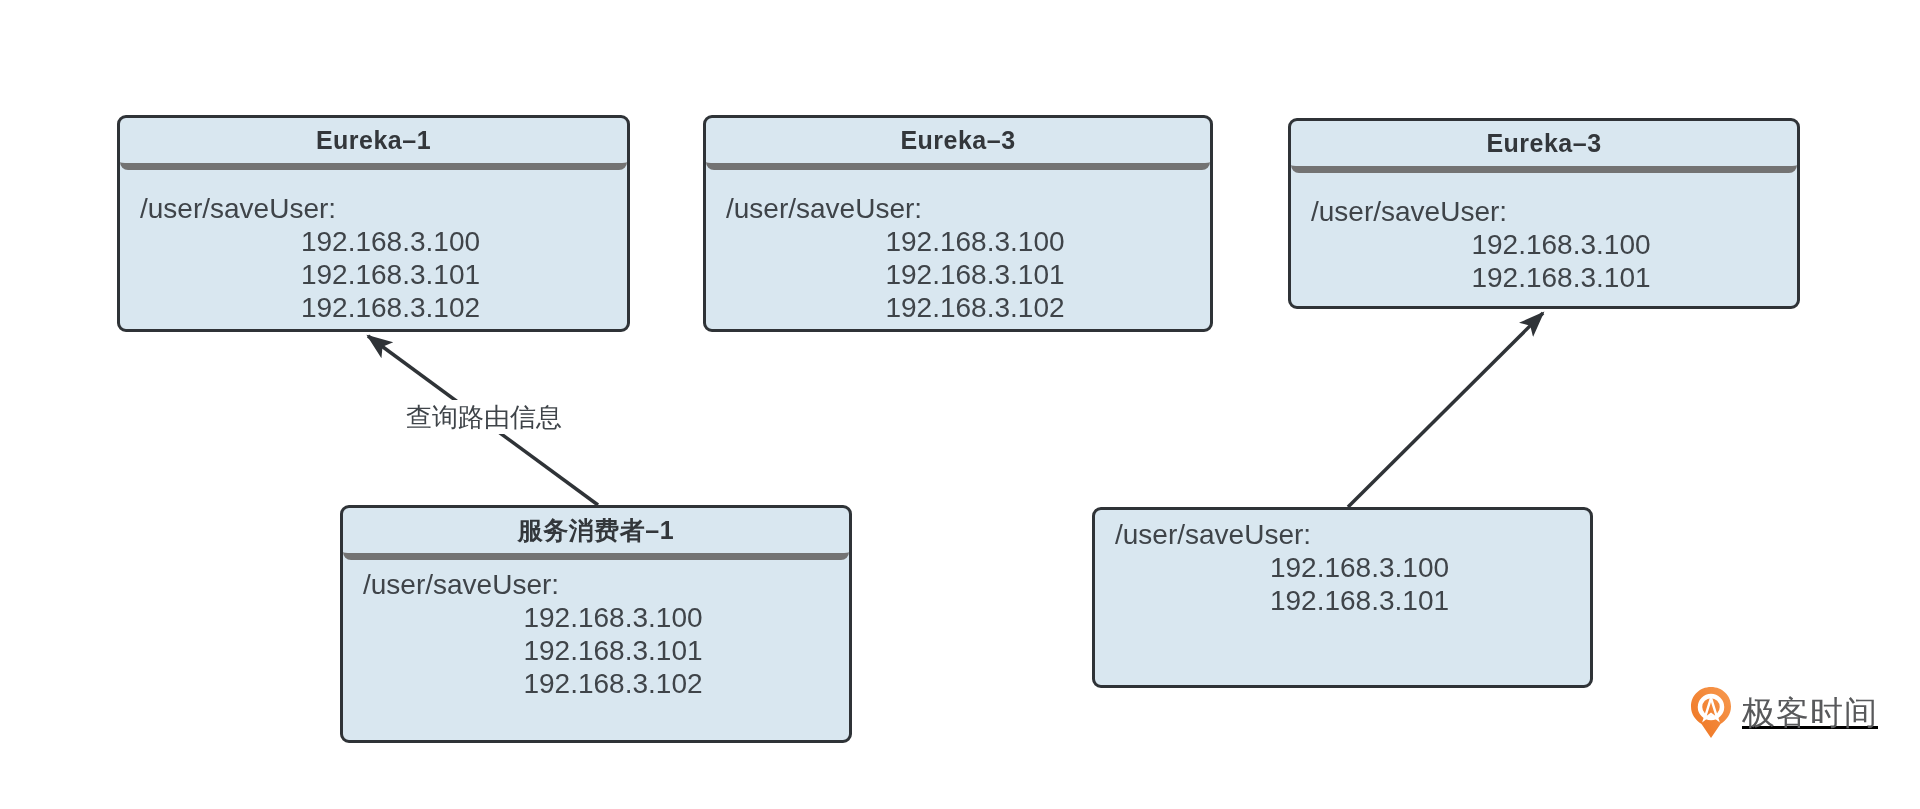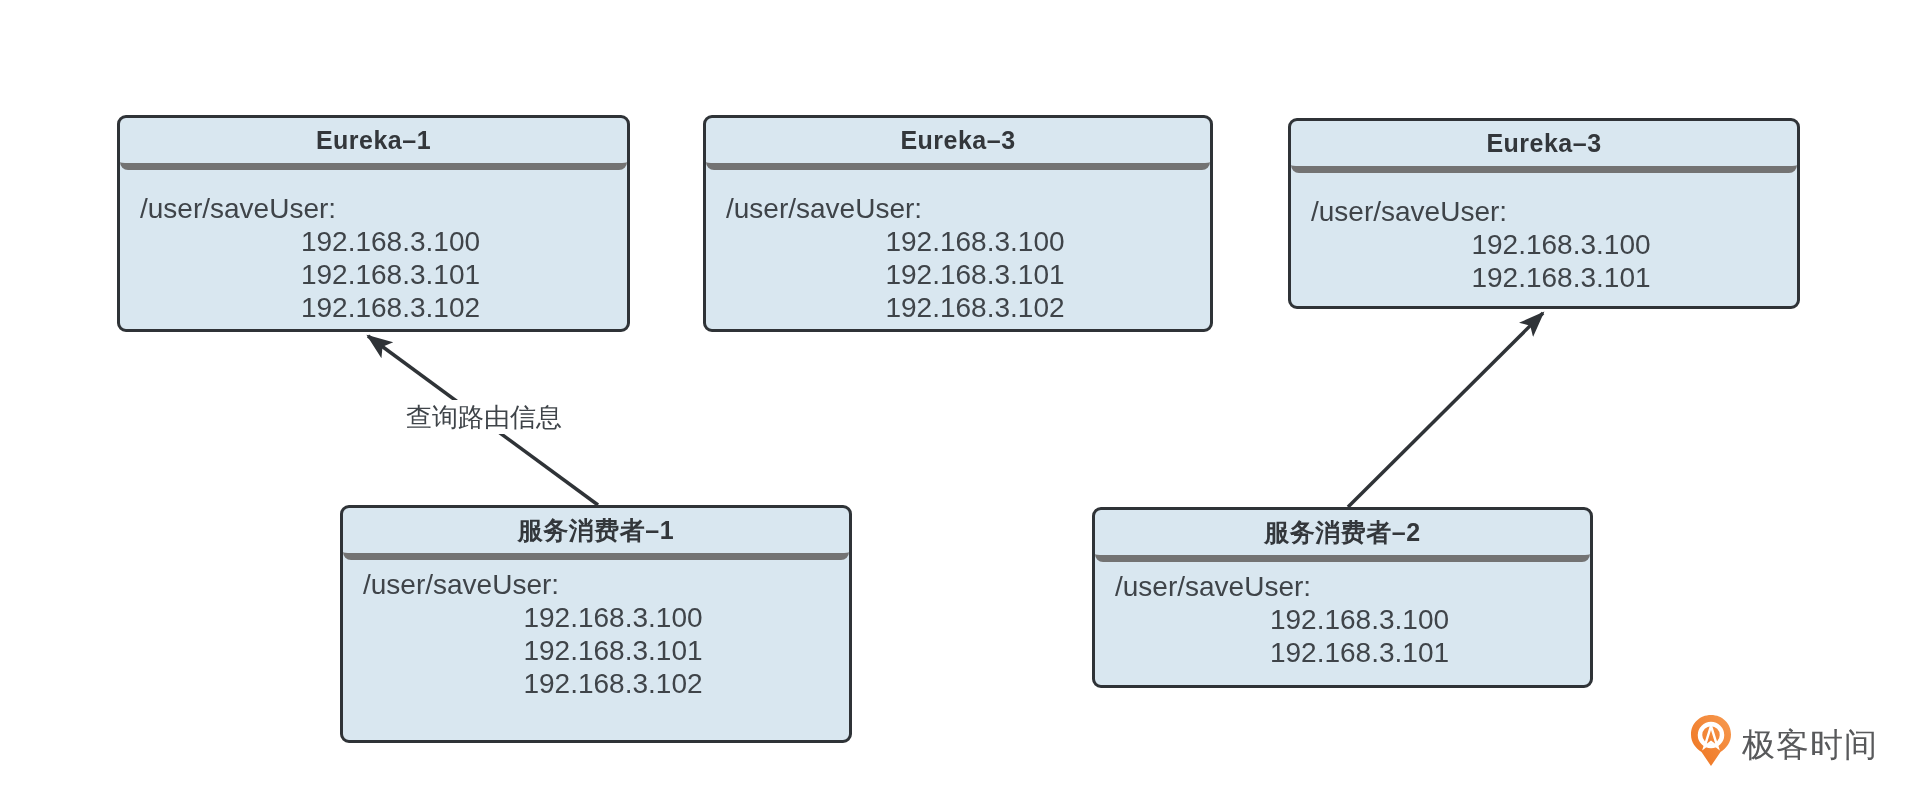--- a/index.html
+++ b/index.html
@@ -47,23 +47,24 @@
     width:164px;height:34px;
     background:#ffffff;
     font-size:26px;
     line-height:34px;
     text-align:left;
     color:#3f4449;
     z-index:3;
   }
   .logo{
     position:absolute;
-    left:1690px;top:714px;
-    display:flex;align-items:flex-end;
+    left:1690px;top:686px;
+    display:flex;align-items:center;
     z-index:2;
+    text-decoration:underline;
   }
   .logo-text{
     font-size:33px;
     color:#58595b;
     margin-left:10px;
     letter-spacing:1px;
   }
 </style>
 </head>
 <body>
@@ -115,21 +116,20 @@
     <div class="node-title">服务消费者–1</div>
     <div class="node-body tight">
       <div class="route-line">/user/saveUser:</div>
       <div class="ip-line">192.168.3.100</div>
       <div class="ip-line">192.168.3.101</div>
       <div class="ip-line">192.168.3.102</div>
     </div>
   </div>
 
   <div class="node" style="left:1092px;top:507px;width:501px;height:181px">
-    <div class="node-title">服务消费者–2</div>
     <div class="node-body tight">
       <div class="route-line">/user/saveUser:</div>
       <div class="ip-line">192.168.3.100</div>
       <div class="ip-line">192.168.3.101</div>
     </div>
   </div>
 
   <div class="logo">
     <svg width="42" height="54" viewBox="0 0 42 54" xmlns="http://www.w3.org/2000/svg">
       <defs>

